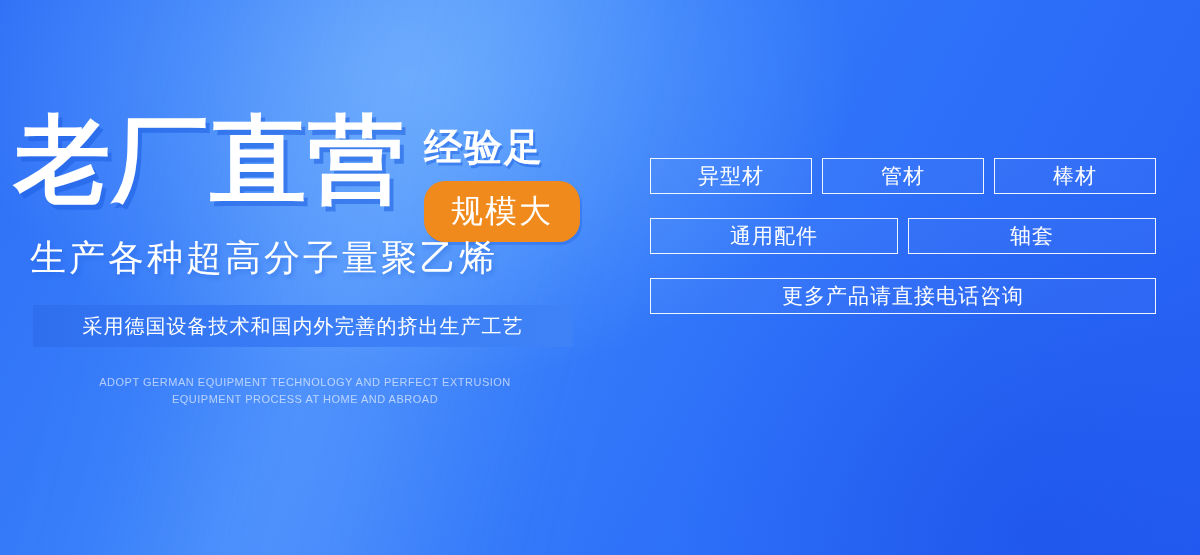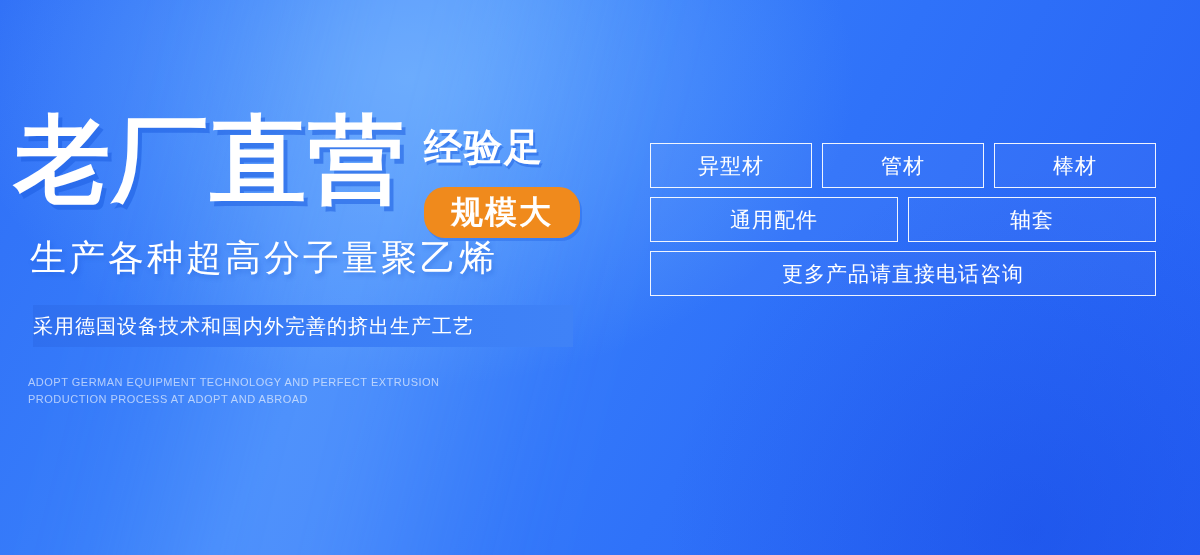--- a/index.html
+++ b/index.html
@@ -40,71 +40,73 @@
   }
   #badge-stack { position:absolute; left:424px; top:124px; width:170px; }
   #badge-top {
     font-size:38px; font-weight:bold; color:#ffffff;
     letter-spacing:2px; line-height:46px;
     text-align:left; width:156px;
     text-shadow:2px 3px 0 rgba(30,95,225,0.5);
     white-space:nowrap;
   }
   #badge-pill {
-    margin-top:17px;
-    width:156px; height:51px;
+    margin-top:11px;
+    width:156px; height:61px;
     background:#f08a1c;
     border-radius:21px;
     display:flex; align-items:center; justify-content:center;
-    font-size:32px; font-weight:bold; color:#ffffff;
+    font-size:32px; font-weight:normal; color:#ffffff;
     letter-spacing:2px;
     box-shadow:2px 3px 0 rgba(30,95,225,0.35);
     white-space:nowrap;
   }
 
   #subhead {
     position:absolute; left:30px; top:238px;
     font-size:36px; font-weight:normal; color:#ffffff;
     letter-spacing:3px; line-height:1.1;
     text-shadow:2px 3px 4px rgba(25,85,205,0.35);
     white-space:nowrap;
   }
 
   #tagline-bar {
     position:absolute; left:33px; top:305px;
     width:540px; height:42px;
     background:linear-gradient(90deg,#2f6fef 0%,#3b7ef6 55%,#3f82f7 100%);
-    display:flex; align-items:center; 
+    display:flex; align-items:center; justify-content:center;
   }
   #tagline-text {
     font-size:20px; color:#ffffff; letter-spacing:1px; white-space:nowrap;
   }
 
   #eng-sub {
     position:absolute; left:0; top:374px; width:610px;
+    text-align:center;
     font-size:11px; color:rgba(255,255,255,0.62);
-    letter-spacing:0.5px; line-height:17px;padding-left:28px;
+    letter-spacing:0.5px; line-height:17px;
   }
   #eng-sub div { white-space:nowrap; }
 
   
   #product-grid {
     position:absolute; left:650px; top:143px;
     width:506px;
   }
   .grid-row { display:flex; gap:10px; margin-bottom:9px; }
   .grid-row:last-child { margin-bottom:0; }
   .product-box {
     flex:1 1 0;
-    height:45px;
+    height:36px;
     border:1px solid rgba(255,255,255,0.92);
     display:flex; align-items:center; justify-content:center;
     font-size:21px; color:#ffffff; letter-spacing:1px;
     white-space:nowrap;
     background:rgba(255,255,255,0.04);
+    margin-top:15px;
   }
   .product-box.wide { flex:1 1 100%; }
 </style>
 </head>
 <body>
 
 <div id="banner">
 
   <div id="glow-band"></div>
 
@@ -118,21 +120,21 @@
     </div>
 
     <div id="subhead">生产各种超高分子量聚乙烯</div>
 
     <div id="tagline-bar">
       <span id="tagline-text">采用德国设备技术和国内外完善的挤出生产工艺</span>
     </div>
 
     <div id="eng-sub">
       <div>ADOPT GERMAN EQUIPMENT TECHNOLOGY AND PERFECT EXTRUSION</div>
-      <div>PRODUCTION PROCESS AT ADOPT AND ABROAD</div>
+      <div>EQUIPMENT PROCESS AT HOME AND ABROAD</div>
     </div>
 
   </div>
 
   <div id="product-grid">
 
     <div class="grid-row">
       <div class="product-box">异型材</div>
       <div class="product-box">管材</div>
       <div class="product-box">棒材</div>

